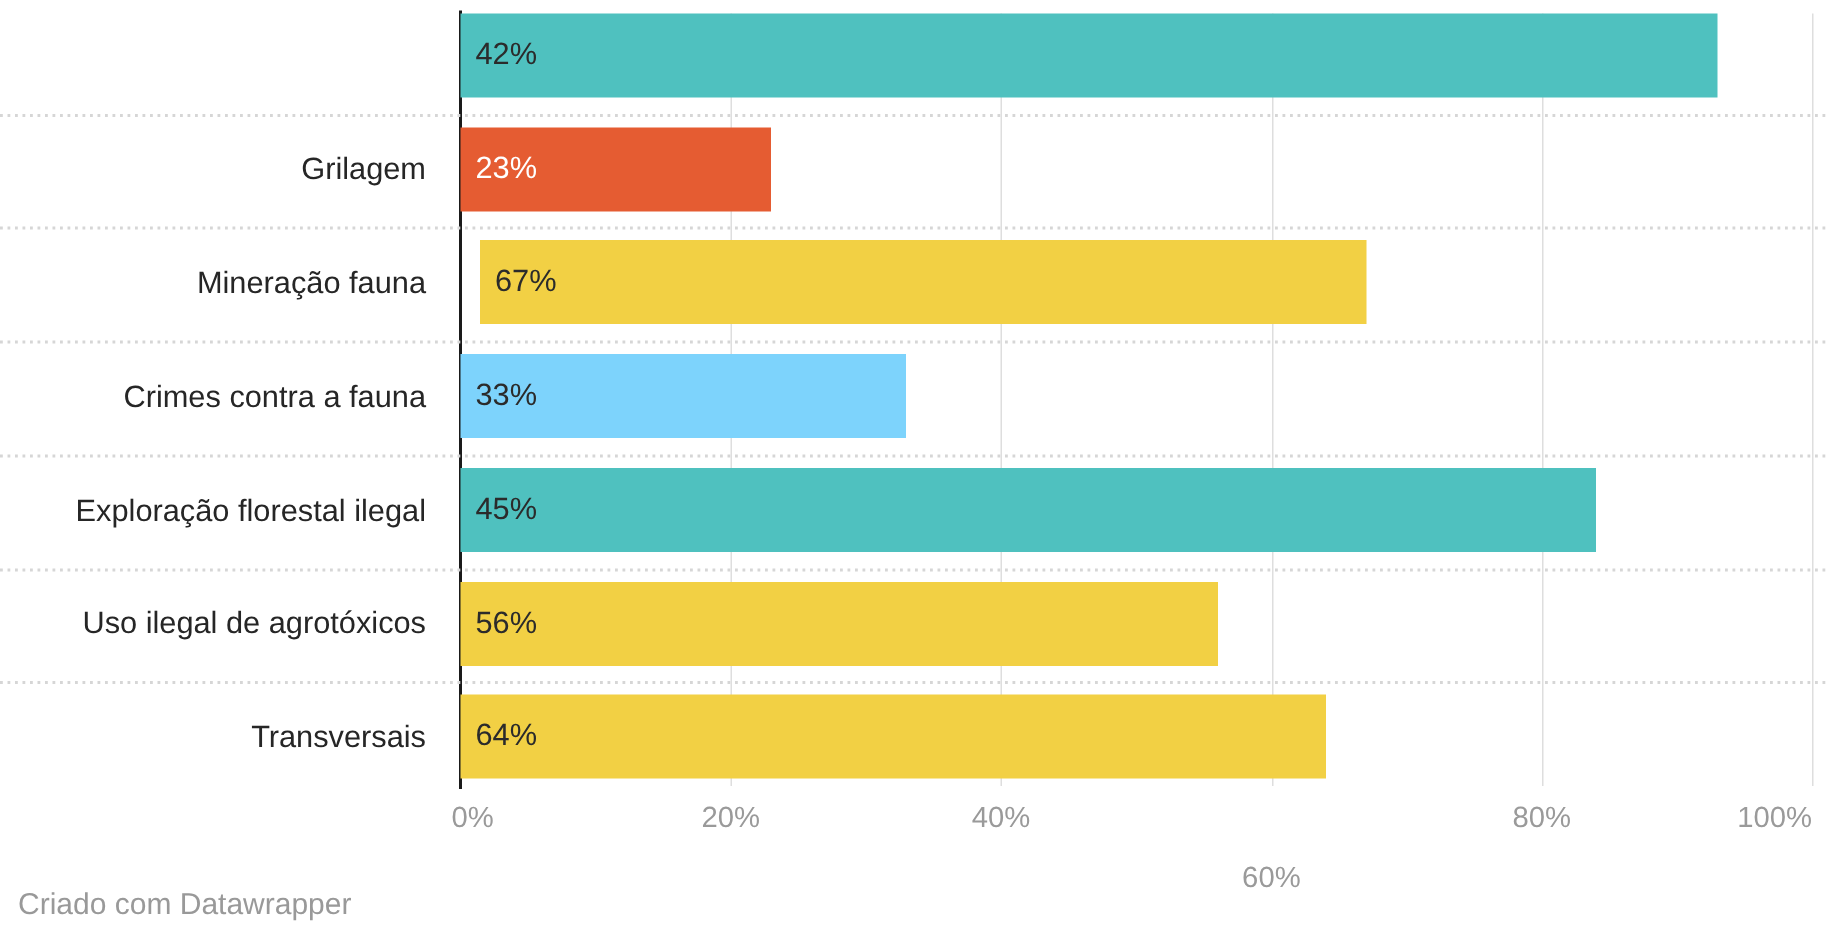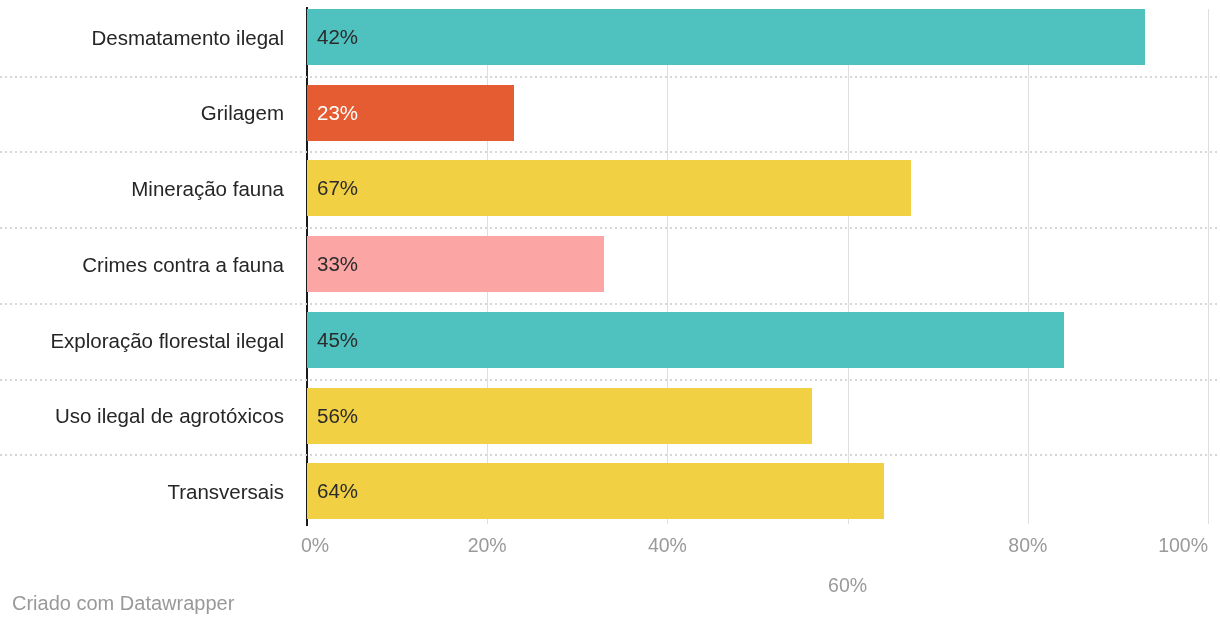--- a/index.html
+++ b/index.html
@@ -146,50 +146,49 @@
     <div id="gridlines">
         <div class="gridline zero" style="left: 306px;"></div>
         <div class="gridline" style="left: 487.2px;"></div>
         <div class="gridline" style="left: 667.4px;"></div>
         <div class="gridline" style="left: 847.6px;"></div>
         <div class="gridline" style="left: 1027.8px;"></div>
         <div class="gridline" style="left: 1208px;"></div>
       </div>
     <div class="rows" id="rows">
         <div class="row" style="top: 0px;">
-          <div class="row-label">Desmatamento ilegal</div>
           <div class="bar-wrap" style="width: 837.93px;">
             <div class="bar" style="background: rgb(79, 193, 191);">
               <span class="bar-value dark">42%</span>
             </div>
           </div>
         </div>
         <div class="row" style="top: 75.7px;">
           <div class="row-separator"></div>
           <div class="row-label">Grilagem</div>
           <div class="bar-wrap" style="width: 207.23px;">
             <div class="bar" style="background: rgb(229, 92, 50);">
               <span class="bar-value light">23%</span>
             </div>
           </div>
         </div>
         <div class="row" style="top: 151.4px;">
           <div class="row-separator"></div>
           <div class="row-label">Mineração fauna</div>
           <div class="bar-wrap" style="width: 603.67px;">
-            <div class="bar" style="background: rgb(242, 208, 68);">
+            <div class="bar" style="background: rgb(242, 208, 68); margin-left: 13px;">
               <span class="bar-value dark">67%</span>
             </div>
           </div>
         </div>
         <div class="row" style="top: 227.1px; padding-left: 48px;">
           <div class="row-separator"></div>
           <div class="row-label">Crimes contra a fauna</div>
           <div class="bar-wrap" style="width: 297.33px;">
-            <div class="bar" style="background: #fca5a5;">
+            <div class="bar" style="background: #7dd3fc;">
               <span class="bar-value dark">33%</span>
             </div>
           </div>
         </div>
         <div class="row" style="top: 302.8px;">
           <div class="row-separator"></div>
           <div class="row-label">Exploração florestal ilegal</div>
           <div class="bar-wrap" style="width: 756.84px;">
             <div class="bar" style="background: rgb(79, 193, 191);">
               <span class="bar-value dark">45%</span>

